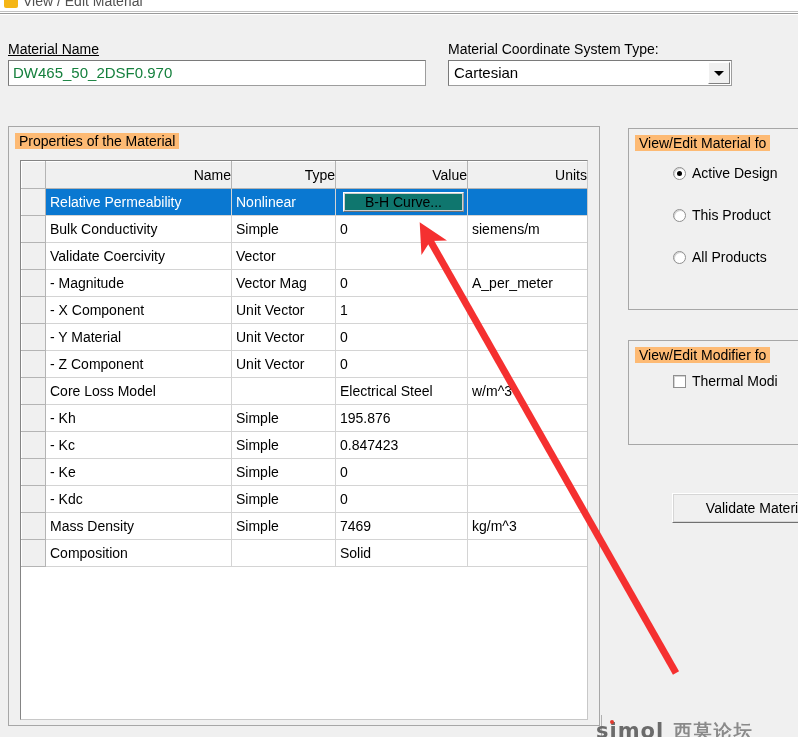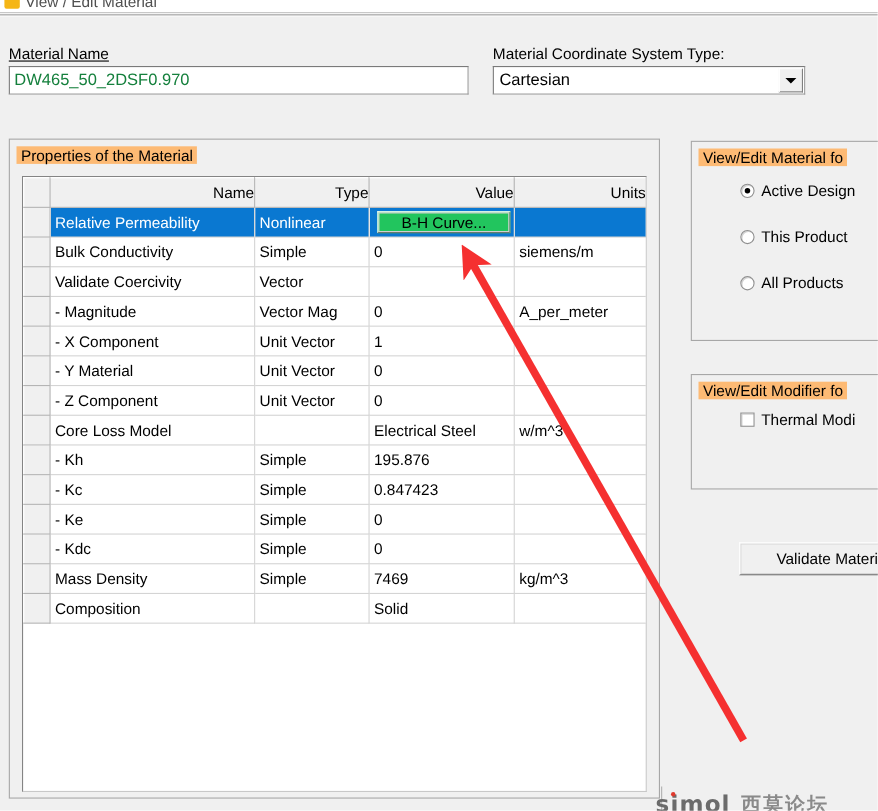--- a/index.html
+++ b/index.html
@@ -294,21 +294,21 @@
   tr.row-selected td.sel-cell {
     background: #f0f0f0;
     color: #000000;
   }
   td.indent { padding-left: 10px; }
 
   .bh-curve-button {
     display: block;
     margin: 2px 3px;
     height: 20px;
-    background: #22c55e;
+    background: #0f766e;
     color: #000000;
     border: 1px solid #ffffff;
     border-right-color: #9a9a9a;
     border-bottom-color: #707070;
     box-shadow: 0 0 0 1px #d0d0d0 inset;
     box-sizing: border-box;
     text-align: center;
     font-size: 14px;
     line-height: 18px;
     white-space: nowrap;

